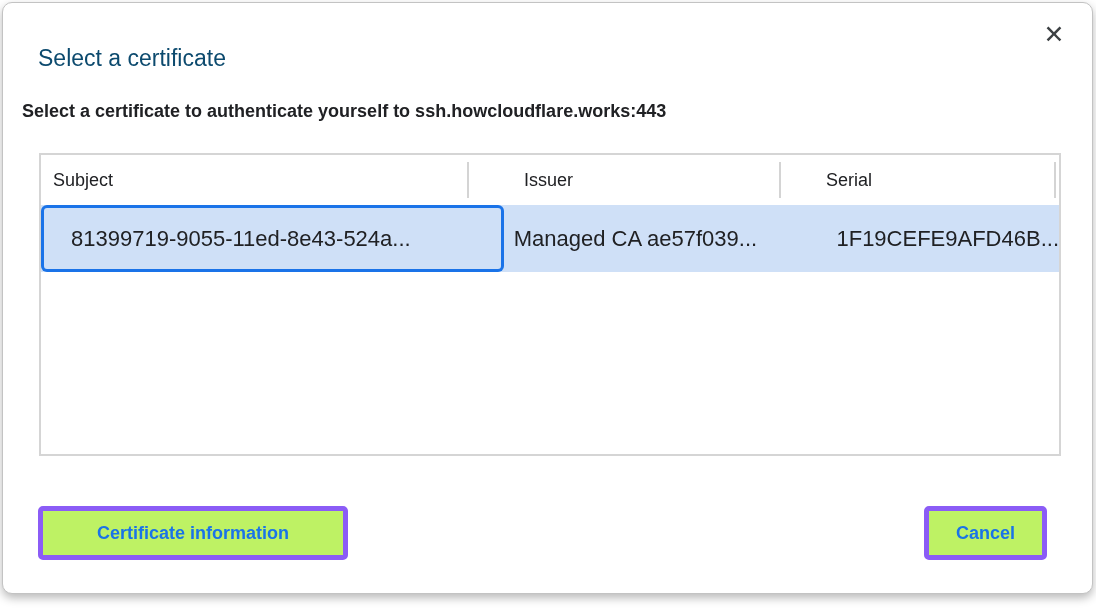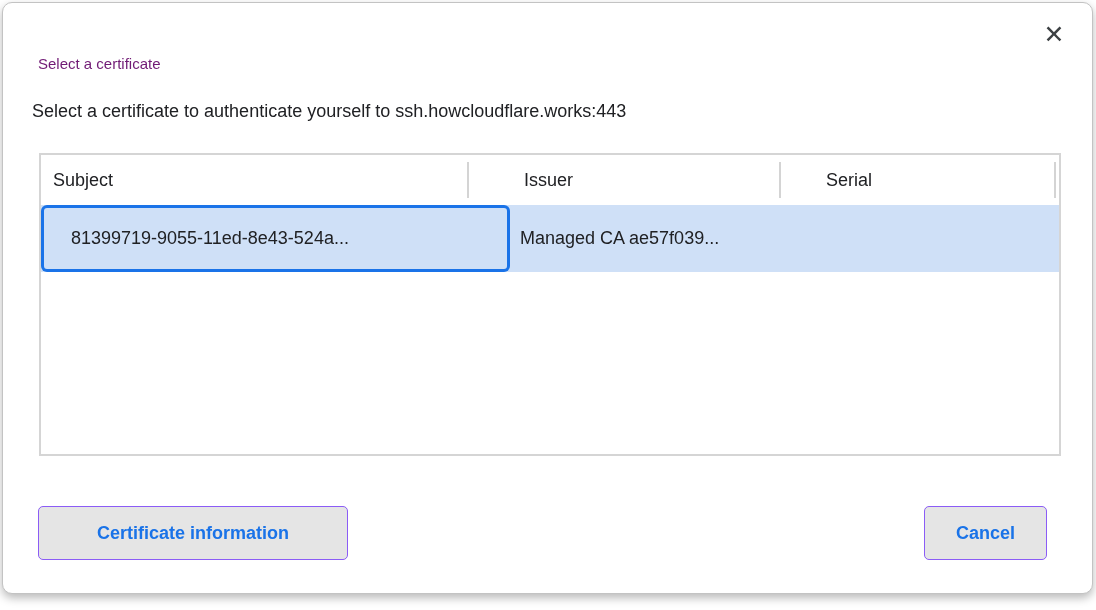--- a/index.html
+++ b/index.html
@@ -26,30 +26,30 @@
     border: none;
     font-size: 25px;
     line-height: 36px;
     color: #3c4043;
     cursor: pointer;
     text-align: center;
     font-family: "DejaVu Sans", sans-serif;
   }
   .title {
     position: absolute;
-    left: 35px; top: 52px;
-    font-size: 15px;
+    left: 35px; top: 42px;
+    font-size: 23px;
     font-weight: 400;
-    color: #701a75;
+    color: #0c4a6e;
   }
   .subtitle {
     position: absolute;
-    left: 29px; top: 98px;
+    left: 19px; top: 98px;
     font-size: 18px;
-    font-weight: 400;
+    font-weight: 700;
     color: #202124;
   }
   .cert-table {
     position: absolute;
     left: 36px; top: 150px;
     width: 1022px; height: 303px;
     border: 2px solid #d5d5d5;
     background: #ffffff;
     overflow: hidden;
   }
@@ -72,21 +72,21 @@
     width: 2px; height: 36px;
     background: #d4d4d4;
   }
   .vd1 { left: 426px; }
   .vd2 { left: 738px; }
   .vd3 { left: 1013px; }
   .trow {
     display: flex;
     height: 67px;
     align-items: stretch;
-    font-size: 18px;
+    font-size: 22px;
     color: #202124;
     cursor: default;
   }
   .trow.selected { background: #cfe0f7; }
   .td { display: flex; align-items: center; }
   .td.col1 {
     padding-left: 30px;
     box-shadow: inset 0 0 0 3px #1a73e8;
     border-radius: 6px;
   }
@@ -94,22 +94,22 @@
   .td.col3 { padding-left: 25px; }
   .btn {
     position: absolute;
     top: 503px;
     height: 54px;
     border-radius: 5px;
     font-family: "Liberation Sans", "DejaVu Sans", sans-serif;
     font-size: 18px;
     font-weight: 600;
     cursor: pointer;
-    background: #e5e5e5;
-    border: 1px solid #8b5cf6;
+    background: #bef264;
+    border: 5px solid #8b5cf6;
     color: #1a73e8;
   }
   .btn-certinfo { left: 35px; width: 310px; }
   .btn-ok {
     left: 770px; width: 137px;
     background: #1a73e8;
     border: 1px solid #1a73e8;
     color: #ffffff;
   }
   .btn-cancel { left: 921px; width: 123px; }
@@ -131,20 +131,21 @@
       <div class="th col2">Issuer</div>
       <div class="th col3">Serial</div>
       <div class="vdivider vd1"></div>
       <div class="vdivider vd2"></div>
       <div class="vdivider vd3"></div>
     </div>
 
     <div class="trow selected">
       <div class="td col1">81399719-9055-11ed-8e43-524a...</div>
       <div class="td col2">Managed CA ae57f039...</div>
+      <div class="td col3">1F19CEFE9AFD46B...</div>
     </div>
   </div>
 
   <button class="btn btn-certinfo">Certificate information</button>
 
 
   <button class="btn btn-cancel">Cancel</button>
 
 </div>
 

